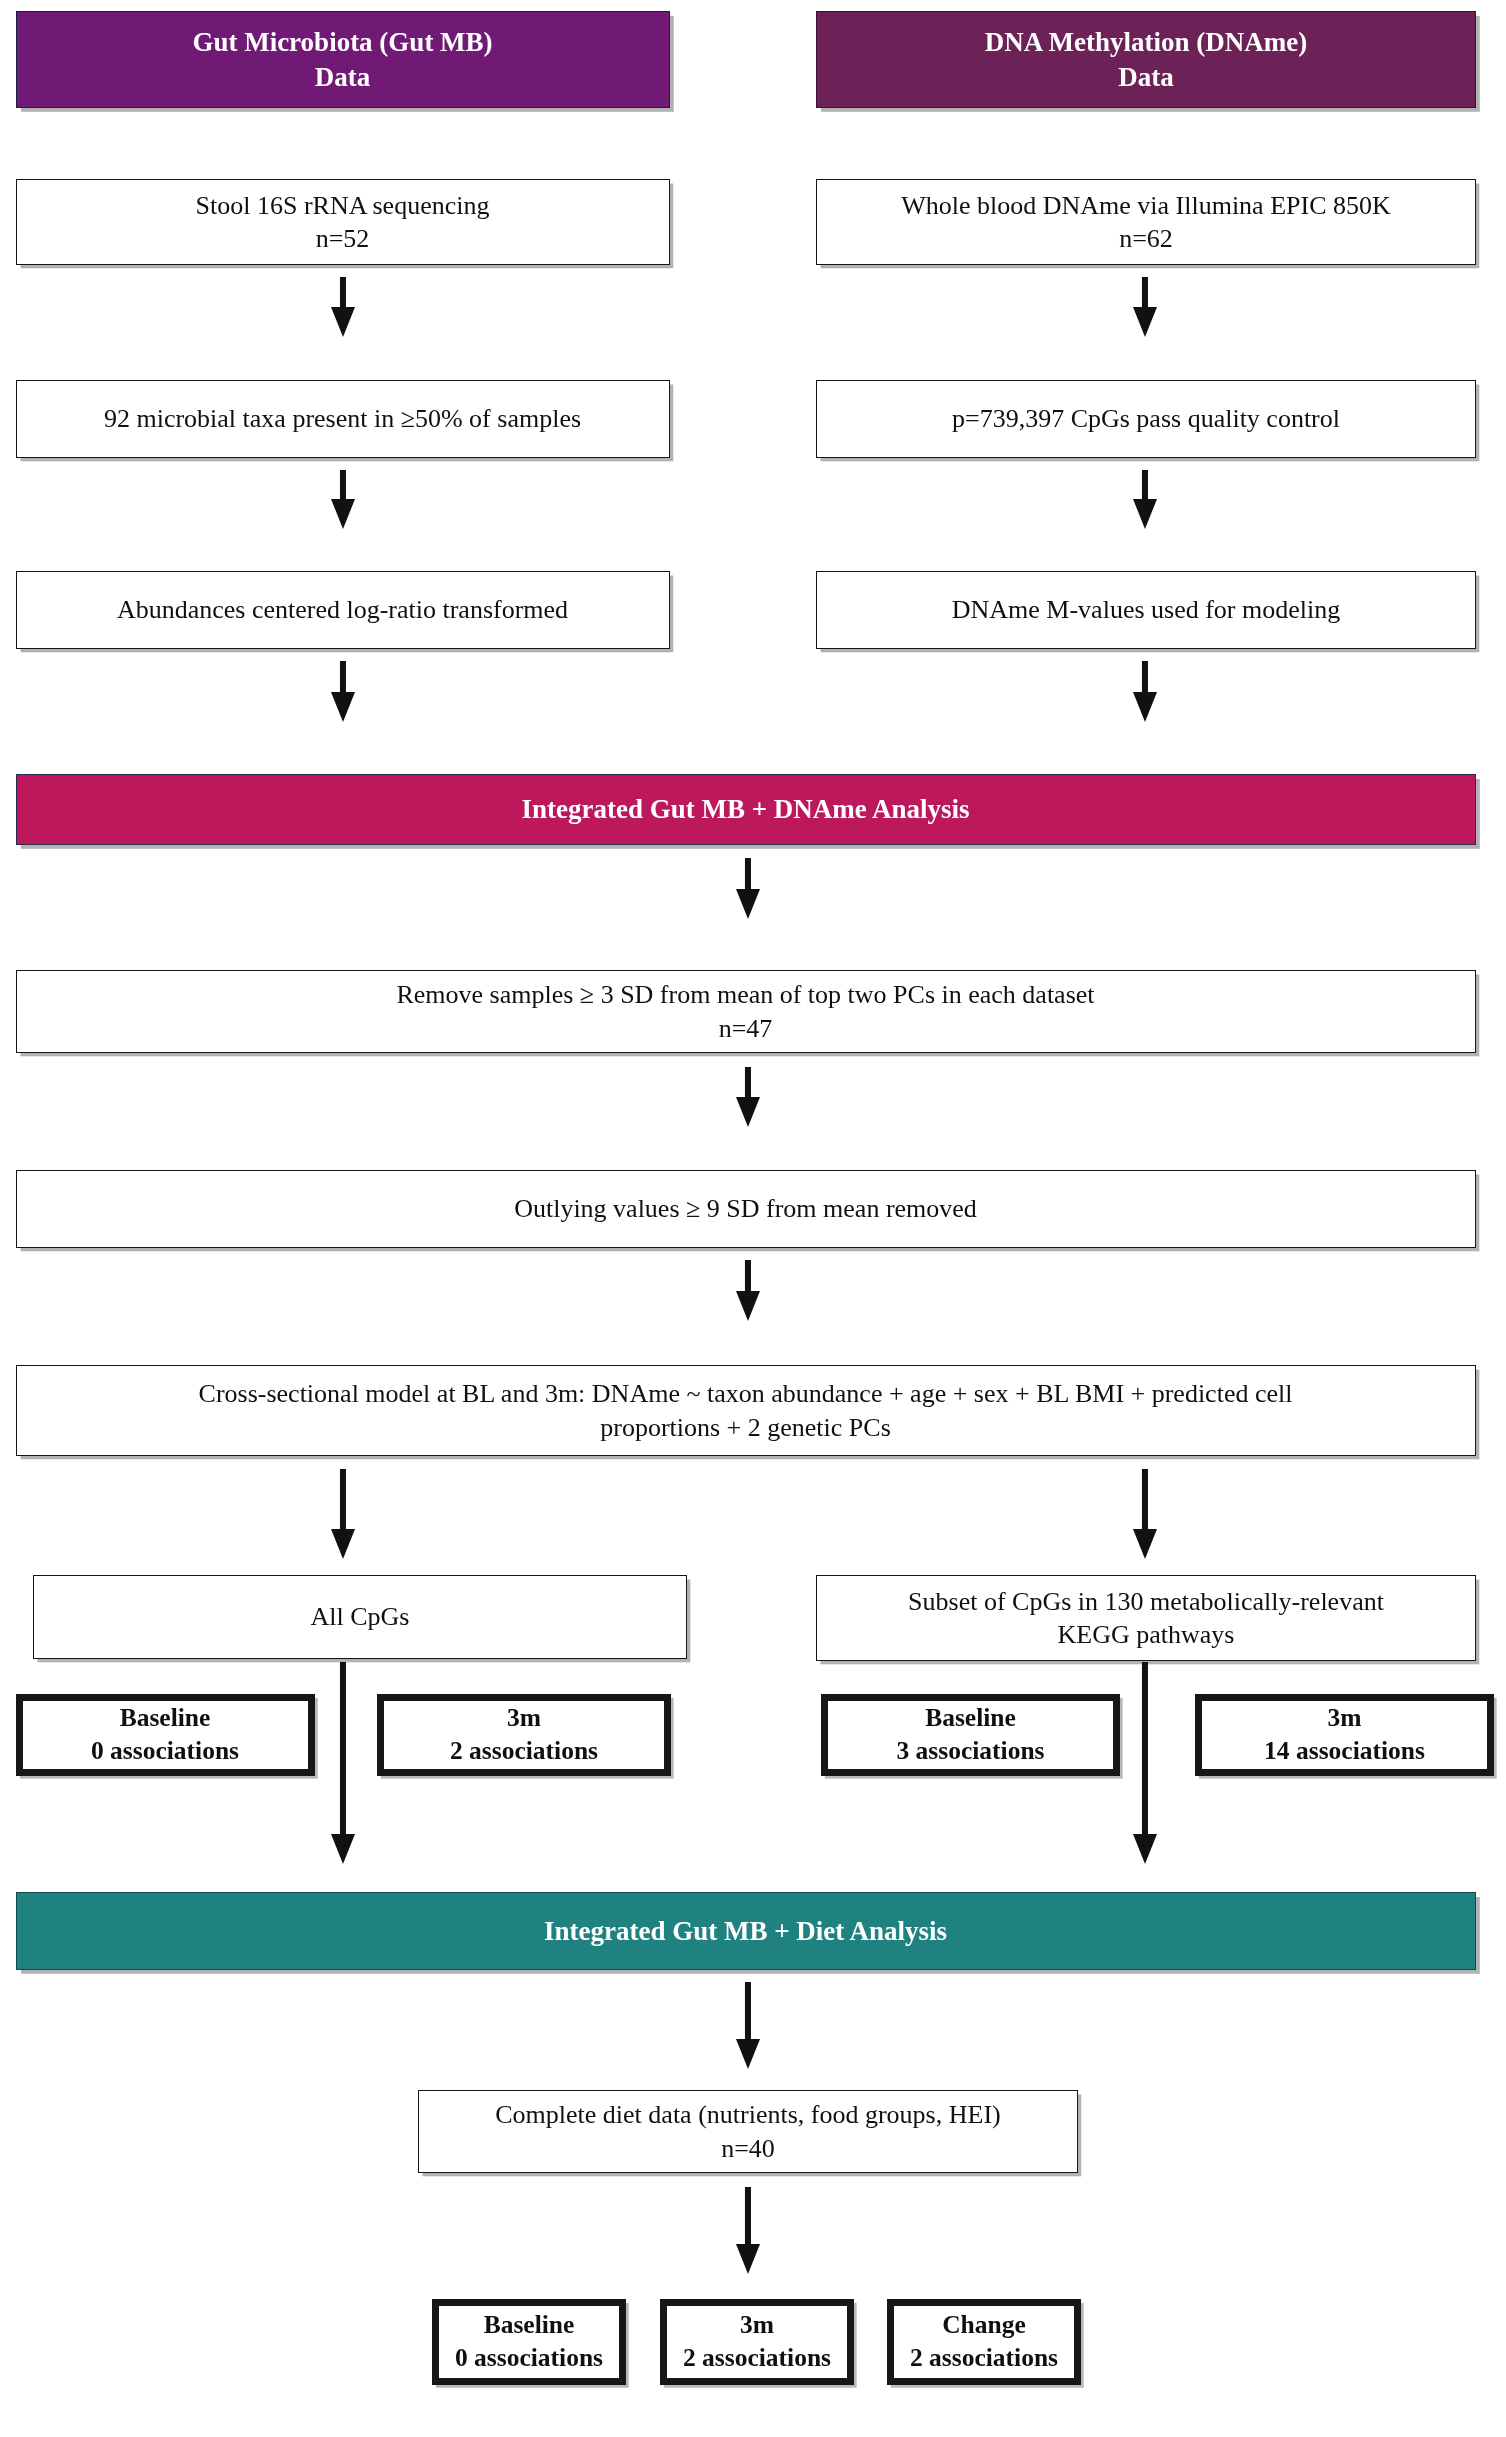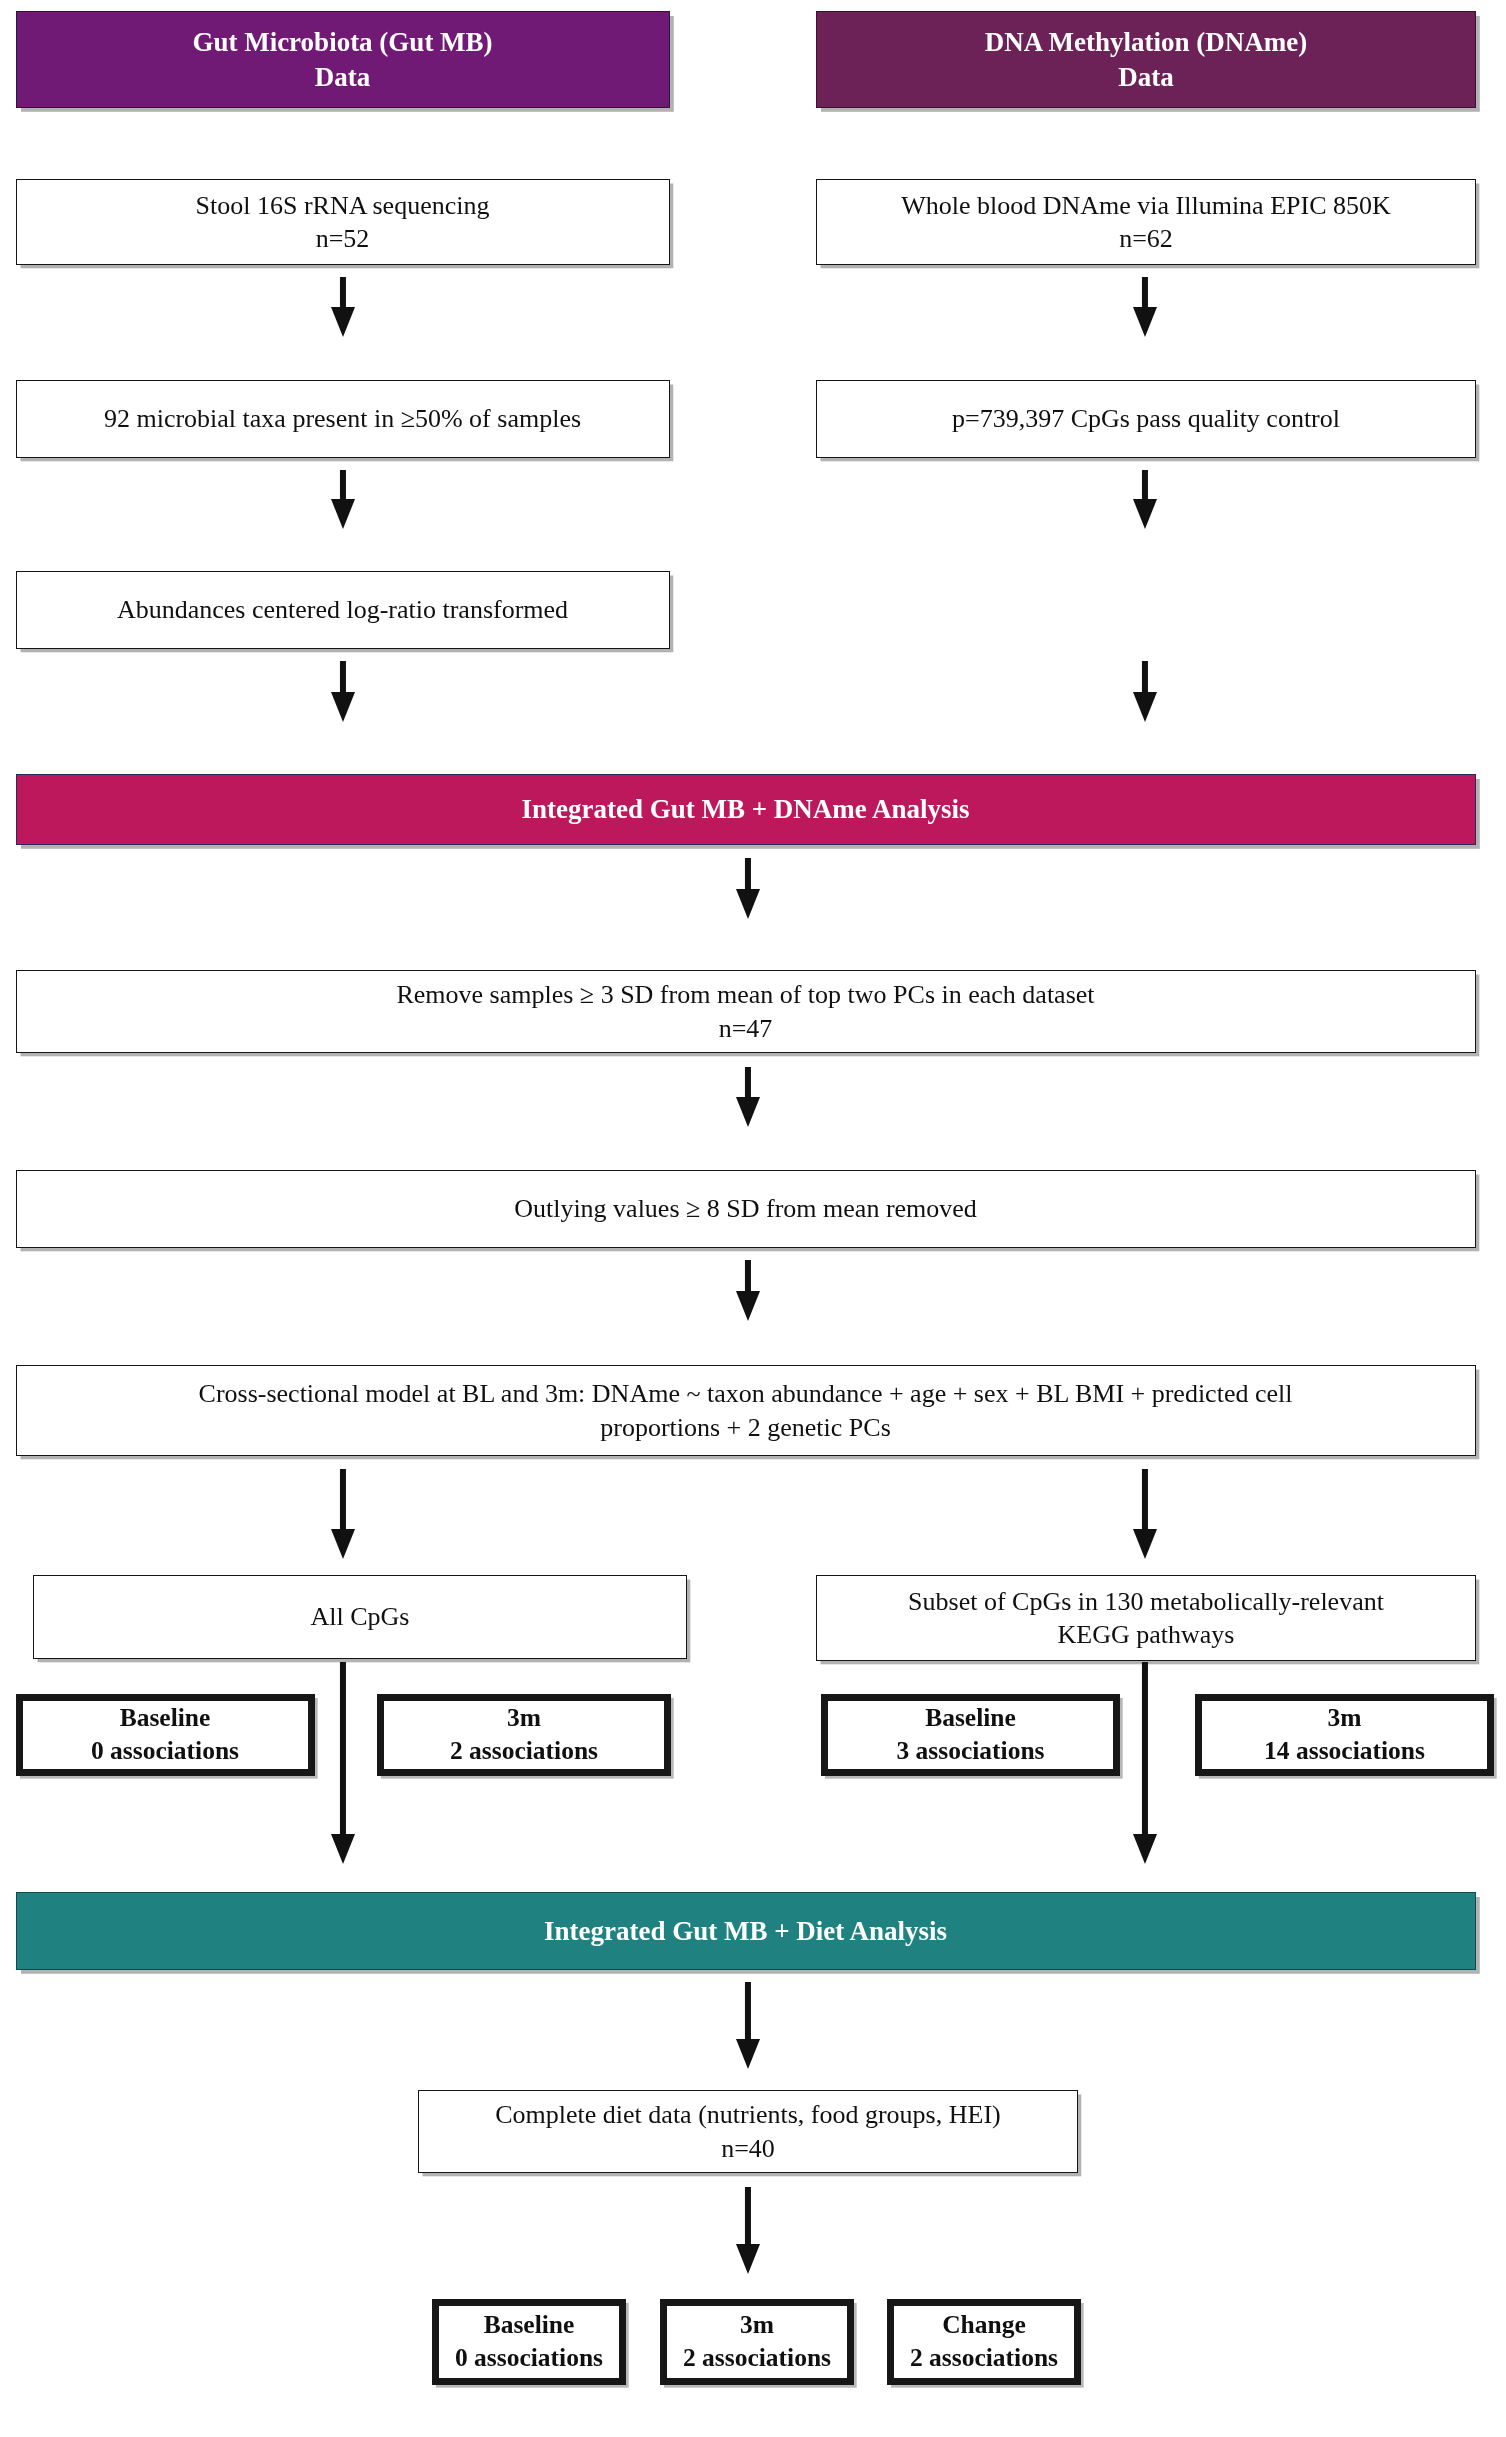--- a/index.html
+++ b/index.html
@@ -146,20 +146,23 @@
 
   <div class="node box-plain" style="left:816px; top:380px; width:660px; height:78px;">
     <span>p=739,397 CpGs pass quality control</span>
   </div>
 
   <div class="arrow" style="left:1145px; top:470px;">
     <div class="shaft" style="height:32px;"></div>
     <div class="head" style="top:29px;"></div>
   </div>
 
+  <div class="node box-plain" style="left:816px; top:571px; width:660px; height:78px;">
+    <span>DNAme M-values used for modeling</span>
+  </div>
 
   <div class="arrow" style="left:1145px; top:661px;">
     <div class="shaft" style="height:34px;"></div>
     <div class="head" style="top:31px;"></div>
   </div>
 
   <div class="node box-banner fill-violet" style="left:15.5px; top:774px; width:1460px; height:71px;">
     <span>Integrated Gut MB + DNAme Analysis</span>
   </div>
 
@@ -172,21 +175,21 @@
     <span>Remove samples ≥ 3 SD from mean of top two PCs in each dataset</span>
     <span>n=47</span>
   </div>
 
   <div class="arrow" style="left:748px; top:1067px;">
     <div class="shaft" style="height:33px;"></div>
     <div class="head" style="top:30px;"></div>
   </div>
 
   <div class="node box-plain" style="left:15.5px; top:1170px; width:1460px; height:78px;">
-    <span>Outlying values ≥ 8 SD from mean removed</span>
+    <span>Outlying values ≥ 9 SD from mean removed</span>
   </div>
 
   <div class="arrow" style="left:748px; top:1260px;">
     <div class="shaft" style="height:34px;"></div>
     <div class="head" style="top:31px;"></div>
   </div>
 
   <div class="node box-plain" style="left:15.5px; top:1365px; width:1460px; height:91px; flex-direction:column;">
     <span>Cross-sectional model at BL and 3m: DNAme ~ taxon abundance + age + sex + BL BMI + predicted cell</span>
     <span>proportions + 2 genetic PCs</span>

